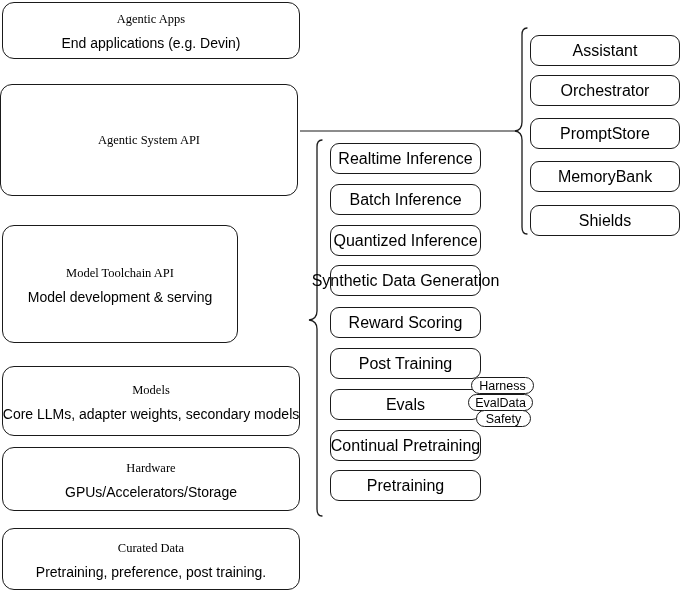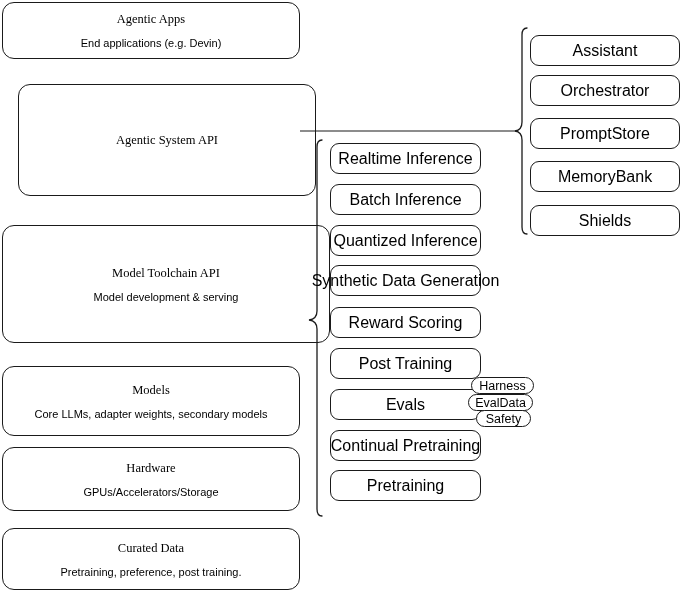--- a/index.html
+++ b/index.html
@@ -31,21 +31,21 @@
     border-radius: 12px;
     padding: 4px 8px;
   }
   .layer-title {
     font-size: 12.5px;
     line-height: 16px;
     white-space: nowrap;
     font-family: Liberation Serif, serif;
   }
   .layer-sub {
-    font-size: 11px;
+    font-size: 14px;
     line-height: 13px;
     margin-top: 10px;
     white-space: nowrap;
   }
   .svc-box {
     border-radius: 9px;
     font-size: 16px;
     line-height: 15px;
     white-space: nowrap;
   }
@@ -67,25 +67,25 @@
 </head>
 <body>
 
 <div id="canvas">
 
   <div class="node layer-box" style="left:2px; top:2px; width:298px; height:57px;">
     <div class="layer-title">Agentic Apps</div>
     <div class="layer-sub">End applications (e.g. Devin)</div>
   </div>
 
-  <div class="node layer-box" style="left:18px; top:84px; width:298px; height:112px;gap:34px;">
+  <div class="node layer-box" style="left:0; top:84px; width:298px; height:112px;gap:34px;">
     <div class="layer-title">Agentic System API</div>
   </div>
 
-  <div class="node layer-box" style="left:2px; top:225px; width:328px; height:118px;">
+  <div class="node layer-box" style="left:2px; top:225px; width:236px; height:118px;">
     <div class="layer-title">Model Toolchain API</div>
     <div class="layer-sub">Model development &amp; serving</div>
   </div>
 
   <div class="node layer-box" style="left:2px; top:366px; width:298px; height:70px;">
     <div class="layer-title">Models</div>
     <div class="layer-sub">Core LLMs, adapter weights, secondary models</div>
   </div>
 
   <div class="node layer-box" style="left:2px; top:447px; width:298px; height:64px;">

